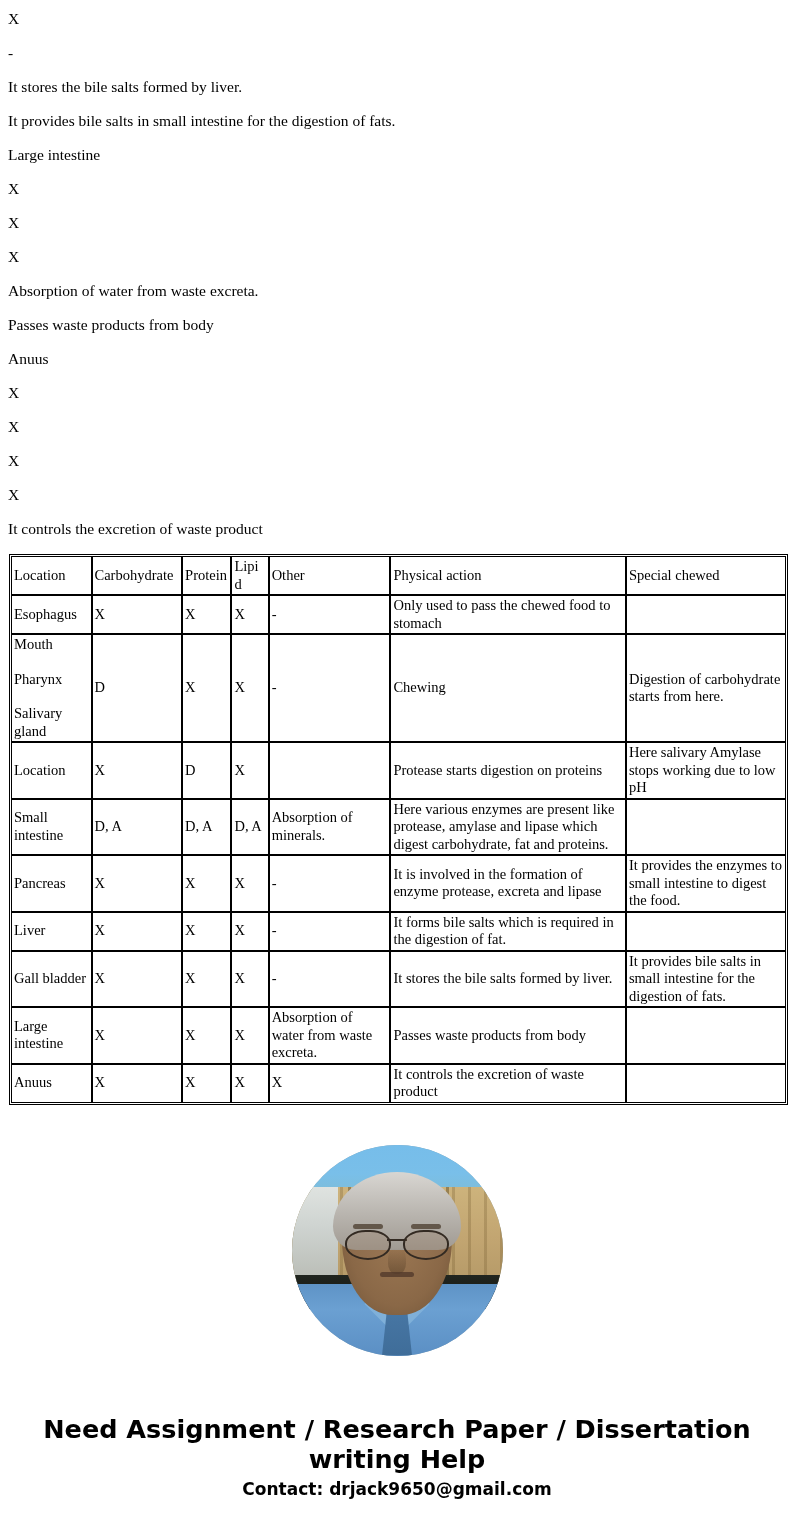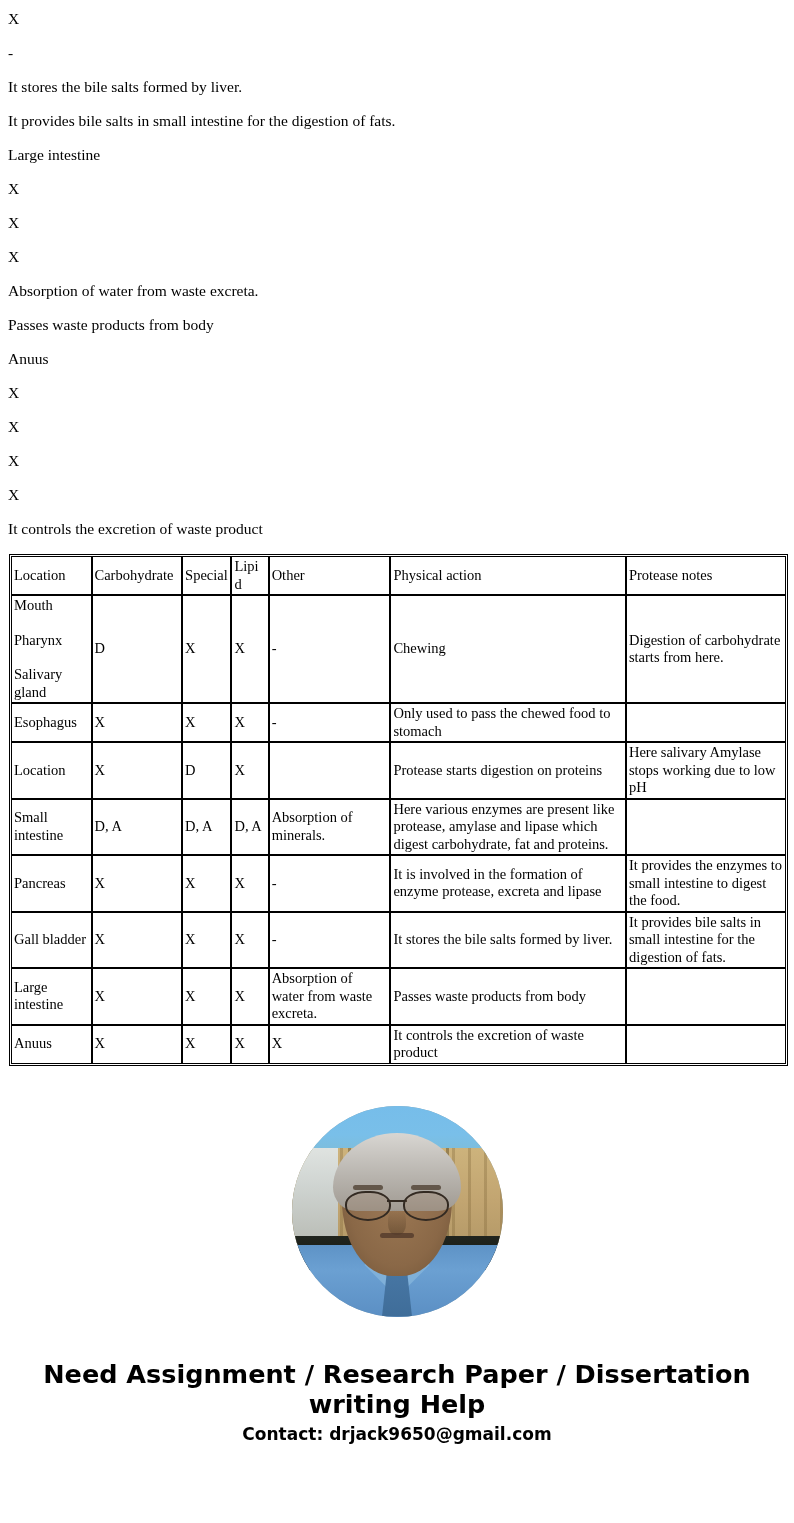--- a/index.html
+++ b/index.html
@@ -208,21 +208,21 @@
   }
   .ph-mouth {
     position: absolute; left: 50%; top: 60.5%;
     transform: translateX(-50%);
     width: 34px; height: 5px;
     background: #53392a; border-radius: 3px; opacity: .8;
   }
 
   
   #promo {
-    margin-top: 42px;
+    margin-top: 58px;
     text-align: center;
     font-family: "DejaVu Sans", "Liberation Sans", sans-serif;
     font-weight: bold;
     color: #000;
     line-height: 30px;
     padding: 0 12px;
   }
   .promo-line1 { font-size: 25.5px; display: block; }
   .promo-line2 { font-size: 17px; display: block; }
 </style>
@@ -256,54 +256,54 @@
         <col class="c-protein">
       <col class="c-lipid">
         <col class="c-other">
         <col class="c-physical">
         <col class="c-special">
     </colgroup>
     <thead>
       <tr>
         <td>Location</td>
         <td>Carbohydrate</td>
-        <td>Special</td>
+        <td>Protein</td>
         <td>Lipid</td>
         <td>Other</td>
         <td>Physical action</td>
-        <td>Protease notes</td>
+        <td>Special chewed</td>
       </tr>
     </thead>
     <tbody>
+
+      <tr>
+        <td>Esophagus</td>
+        <td>X</td>
+        <td>X</td>
+        <td>X</td>
+        <td>-</td>
+        <td>Only used to pass the chewed food to stomach</td>
+        <td></td>
+      </tr>
 
       <tr>
         <td class="stack">
           <p>Mouth</p>
           <p>Pharynx</p>
           <p>Salivary gland</p>
         </td>
         <td>D</td>
         <td>X</td>
         <td>X</td>
         <td>-</td>
         <td>Chewing</td>
         <td>Digestion of carbohydrate starts from here.</td>
       </tr>
 
       <tr>
-        <td>Esophagus</td>
-        <td>X</td>
-        <td>X</td>
-        <td>X</td>
-        <td>-</td>
-        <td>Only used to pass the chewed food to stomach</td>
-        <td></td>
-      </tr>
-
-      <tr>
         <td>Location</td>
         <td>X</td>
         <td>D</td>
         <td>X</td>
         <td></td>
         <td>Protease starts digestion on proteins</td>
         <td>Here salivary Amylase stops working due to low pH</td>
       </tr>
 
       <tr>
@@ -319,20 +319,29 @@
       <tr>
         <td>Pancreas</td>
         <td>X</td>
         <td>X</td>
         <td>X</td>
         <td>-</td>
         <td class="v-top">It is involved in the formation of enzyme protease, excreta and lipase</td>
         <td class="v-top">It provides the enzymes to small intestine to digest the food.</td>
       </tr>
 
+      <tr>
+        <td>Liver</td>
+        <td>X</td>
+        <td>X</td>
+        <td>X</td>
+        <td>-</td>
+        <td>It forms bile salts which is required in the digestion of fat.</td>
+        <td></td>
+      </tr>
 
       <tr>
         <td>Gall bladder</td>
         <td>X</td>
         <td>X</td>
         <td>X</td>
         <td>-</td>
         <td>It stores the bile salts formed by liver.</td>
         <td class="v-top">It provides bile salts in small intestine for the digestion of fats.</td>
       </tr>

